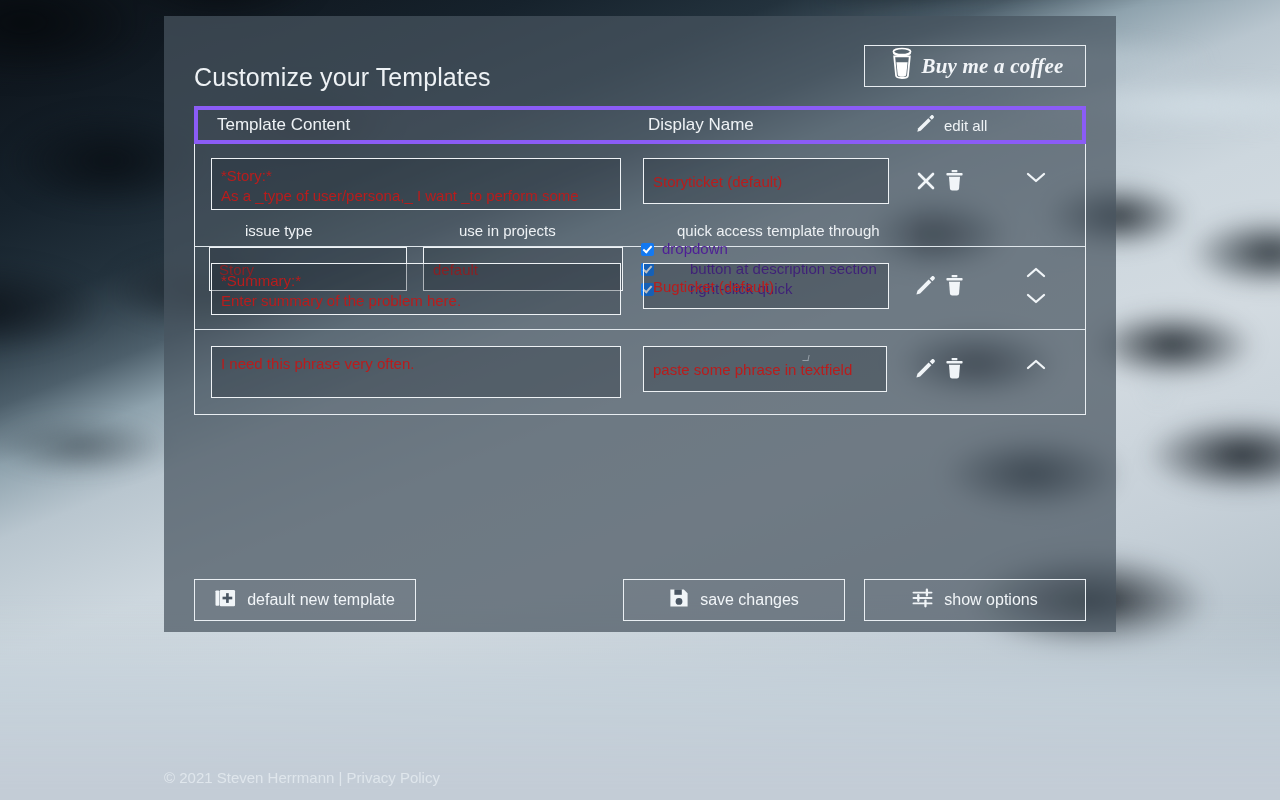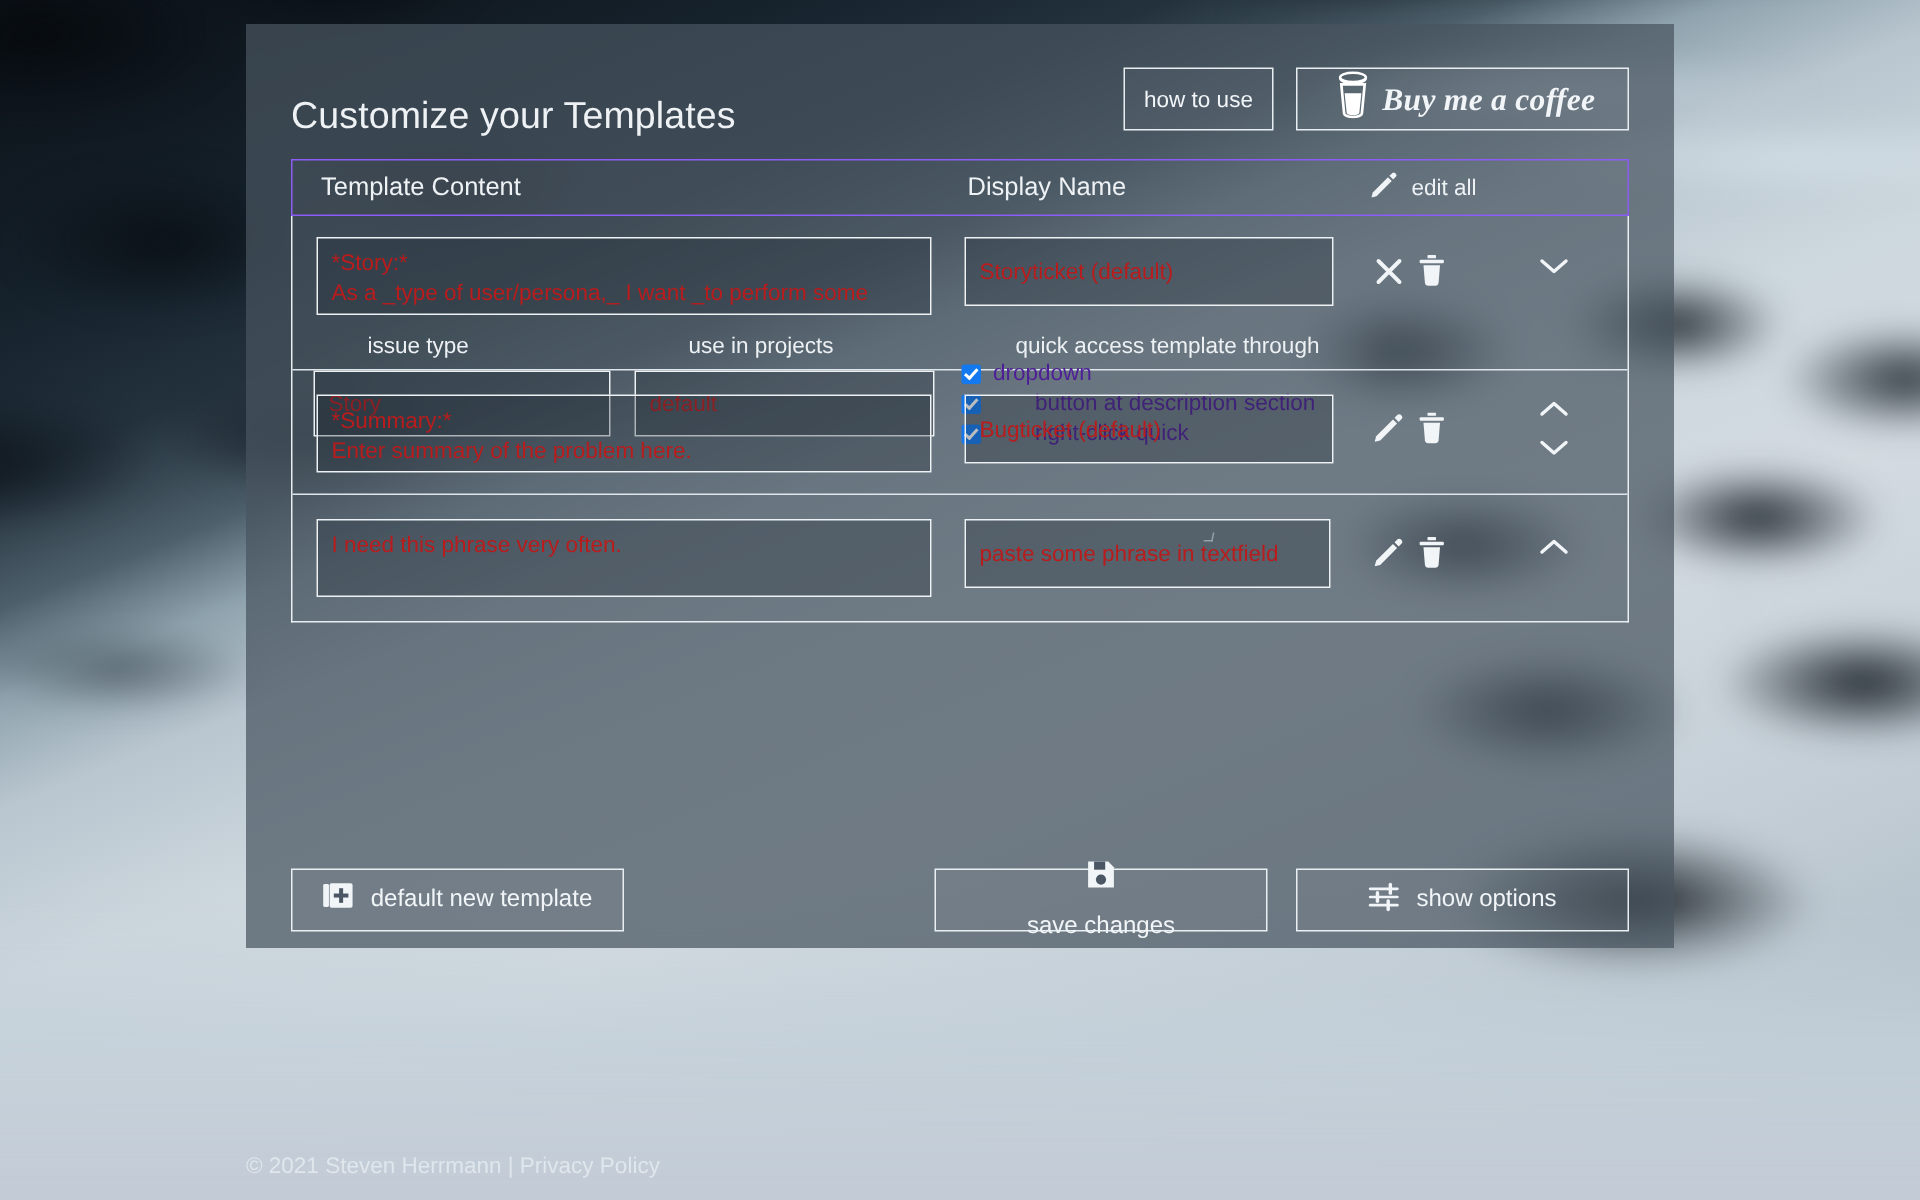--- a/index.html
+++ b/index.html
@@ -95,21 +95,21 @@
     width: 222px; height: 42px; gap: 5px;
     font-family: "Liberation Serif", serif;
     font-style: italic; font-size: 21px; font-weight: bold;
     letter-spacing: .2px;
   }
   #btn-coffee svg { flex: none; }
 
   
   #table { position: absolute; left: 30px; top: 90px; width: 892px; }
   .table-head {
-    border: 1px solid #8b5cf6;
+    border: 4px solid #8b5cf6;
     height: 38px;
     display: flex; align-items: center;
     position: relative;
     background: rgba(255,255,255,0.015);
   }
   .th { color: #eef2f5; font-size: 17px; }
   #th-content { position: absolute; left: 19px; }
   #th-display { position: absolute; left: 450px; }
   #edit-all {
     position: absolute; left: 718px;
@@ -212,21 +212,21 @@
   .bottom-btns { position: absolute; left: 30px; top: 563px; width: 892px; height: 42px; }
   .bbtn {
     position: absolute; top: 0; height: 42px;
     border: 1px solid #eaeff3;
     background: rgba(255,255,255,0.035);
     color: #f1f5f8; font-size: 16px;
     display: flex; align-items: center; justify-content: center; gap: 11px;
     cursor: pointer;
   }
   #btn-create { left: 0;   width: 222px; }
-  #btn-save   { left: 429px; width: 222px; flex-direction: column; }
+  #btn-save   { left: 429px; width: 222px; }
   #btn-show   { left: 670px; width: 222px; }
 
   
   #footer {
     position: absolute; left: 164px; bottom: 14px;
     color: #dfe6ec; font-size: 15px; z-index: 3;
   }
   #footer .sep { color: #dfe6ec; }
   #footer a { color: #dfe6ec; text-decoration: none; cursor: pointer; }
 </style>
@@ -238,21 +238,20 @@
   <div class="layer bg-keys"></div>
   <div class="layer bg-right"></div>
   <div class="layer bg-bottom"></div>
 </div>
 
 <div id="panel">
 
   <div id="page-title">Customize your Templates</div>
 
   <div class="top-btns">
-    <div class="btn-outline" id="btn-how">how to use</div>
     <div class="btn-outline" id="btn-coffee">
       <span>
         <svg width="30" height="32" viewBox="0 0 30 32" fill="none">
           <ellipse cx="15" cy="4.6" rx="8.6" ry="3.1" stroke="#fff" stroke-width="1.7"></ellipse>
           <path d="M6.6 5.4c0 1.7 3.8 3.1 8.4 3.1s8.4-1.4 8.4-3.1" stroke="#fff" stroke-width="1.7"></path>
           <path d="M7.2 9.3h15.6l-1.9 19.5c-.1 1.2-2.8 2.2-5.9 2.2s-5.8-1-5.9-2.2L7.2 9.3z" stroke="#fff" stroke-width="1.8" fill="none"></path>
           <path d="M9.4 15.2h11.2l-1.4 13.1c-.1.8-1.9 1.5-4.2 1.5s-4.1-.7-4.2-1.5L9.4 15.2z" fill="#fff"></path>
         </svg>
       </span>
       <span>Buy me a coffee</span>

